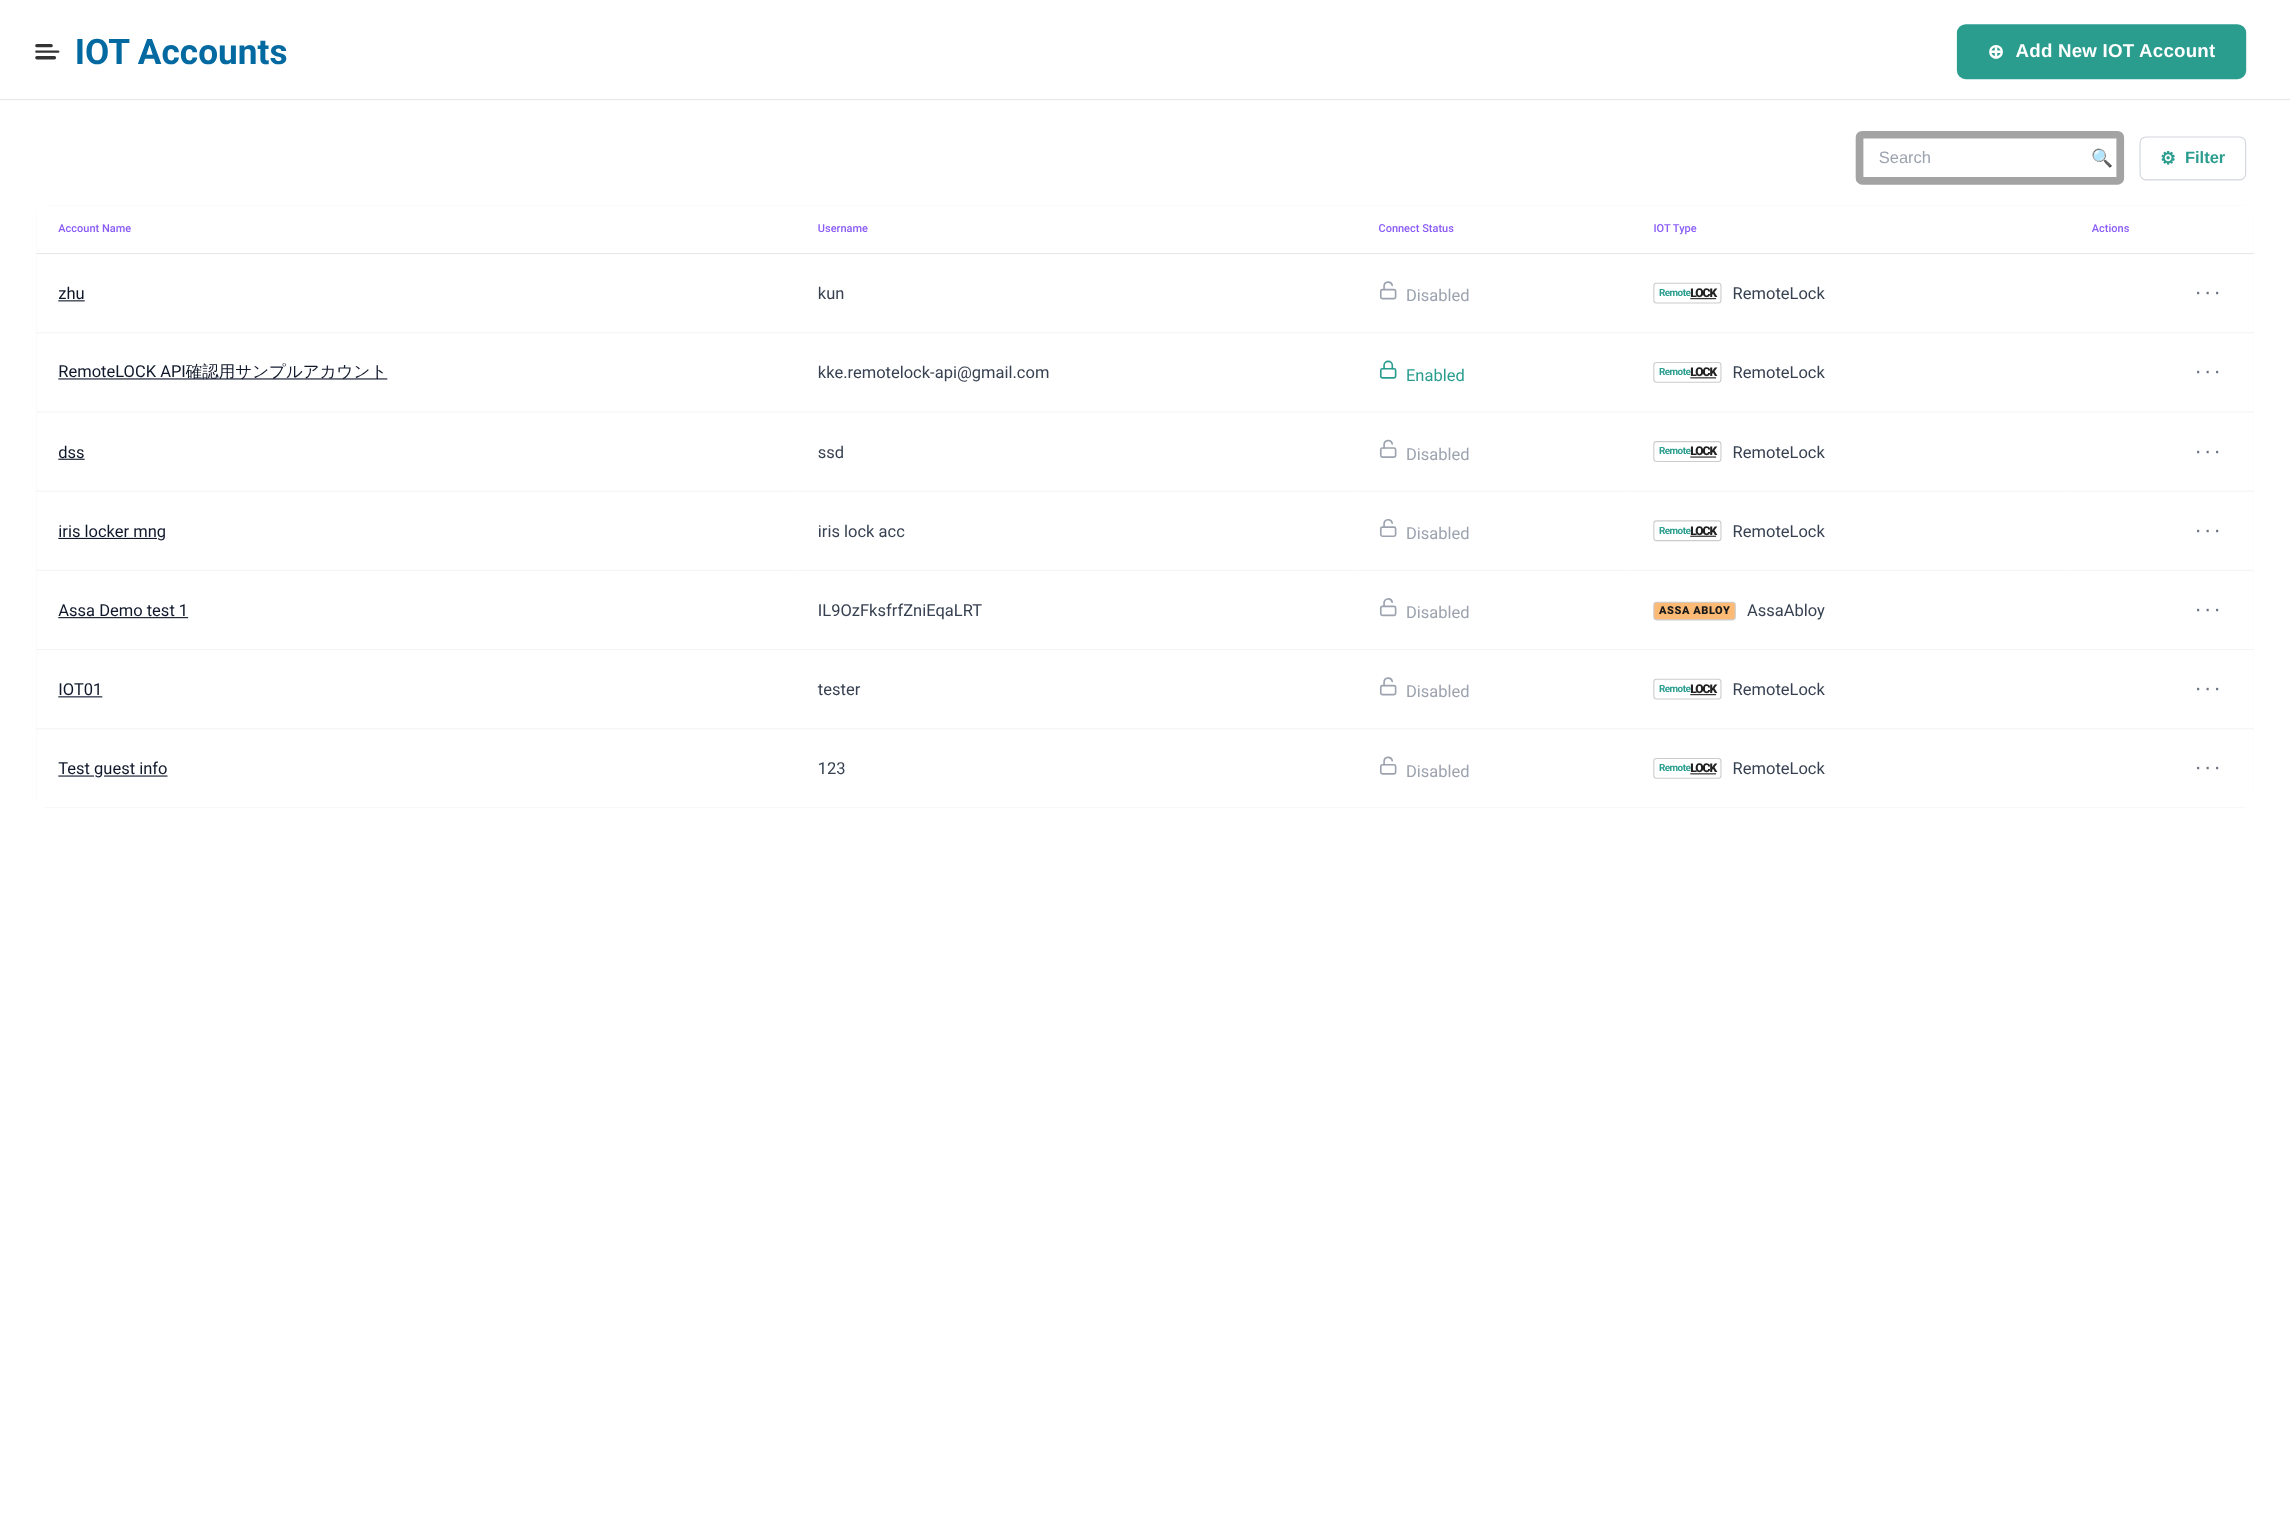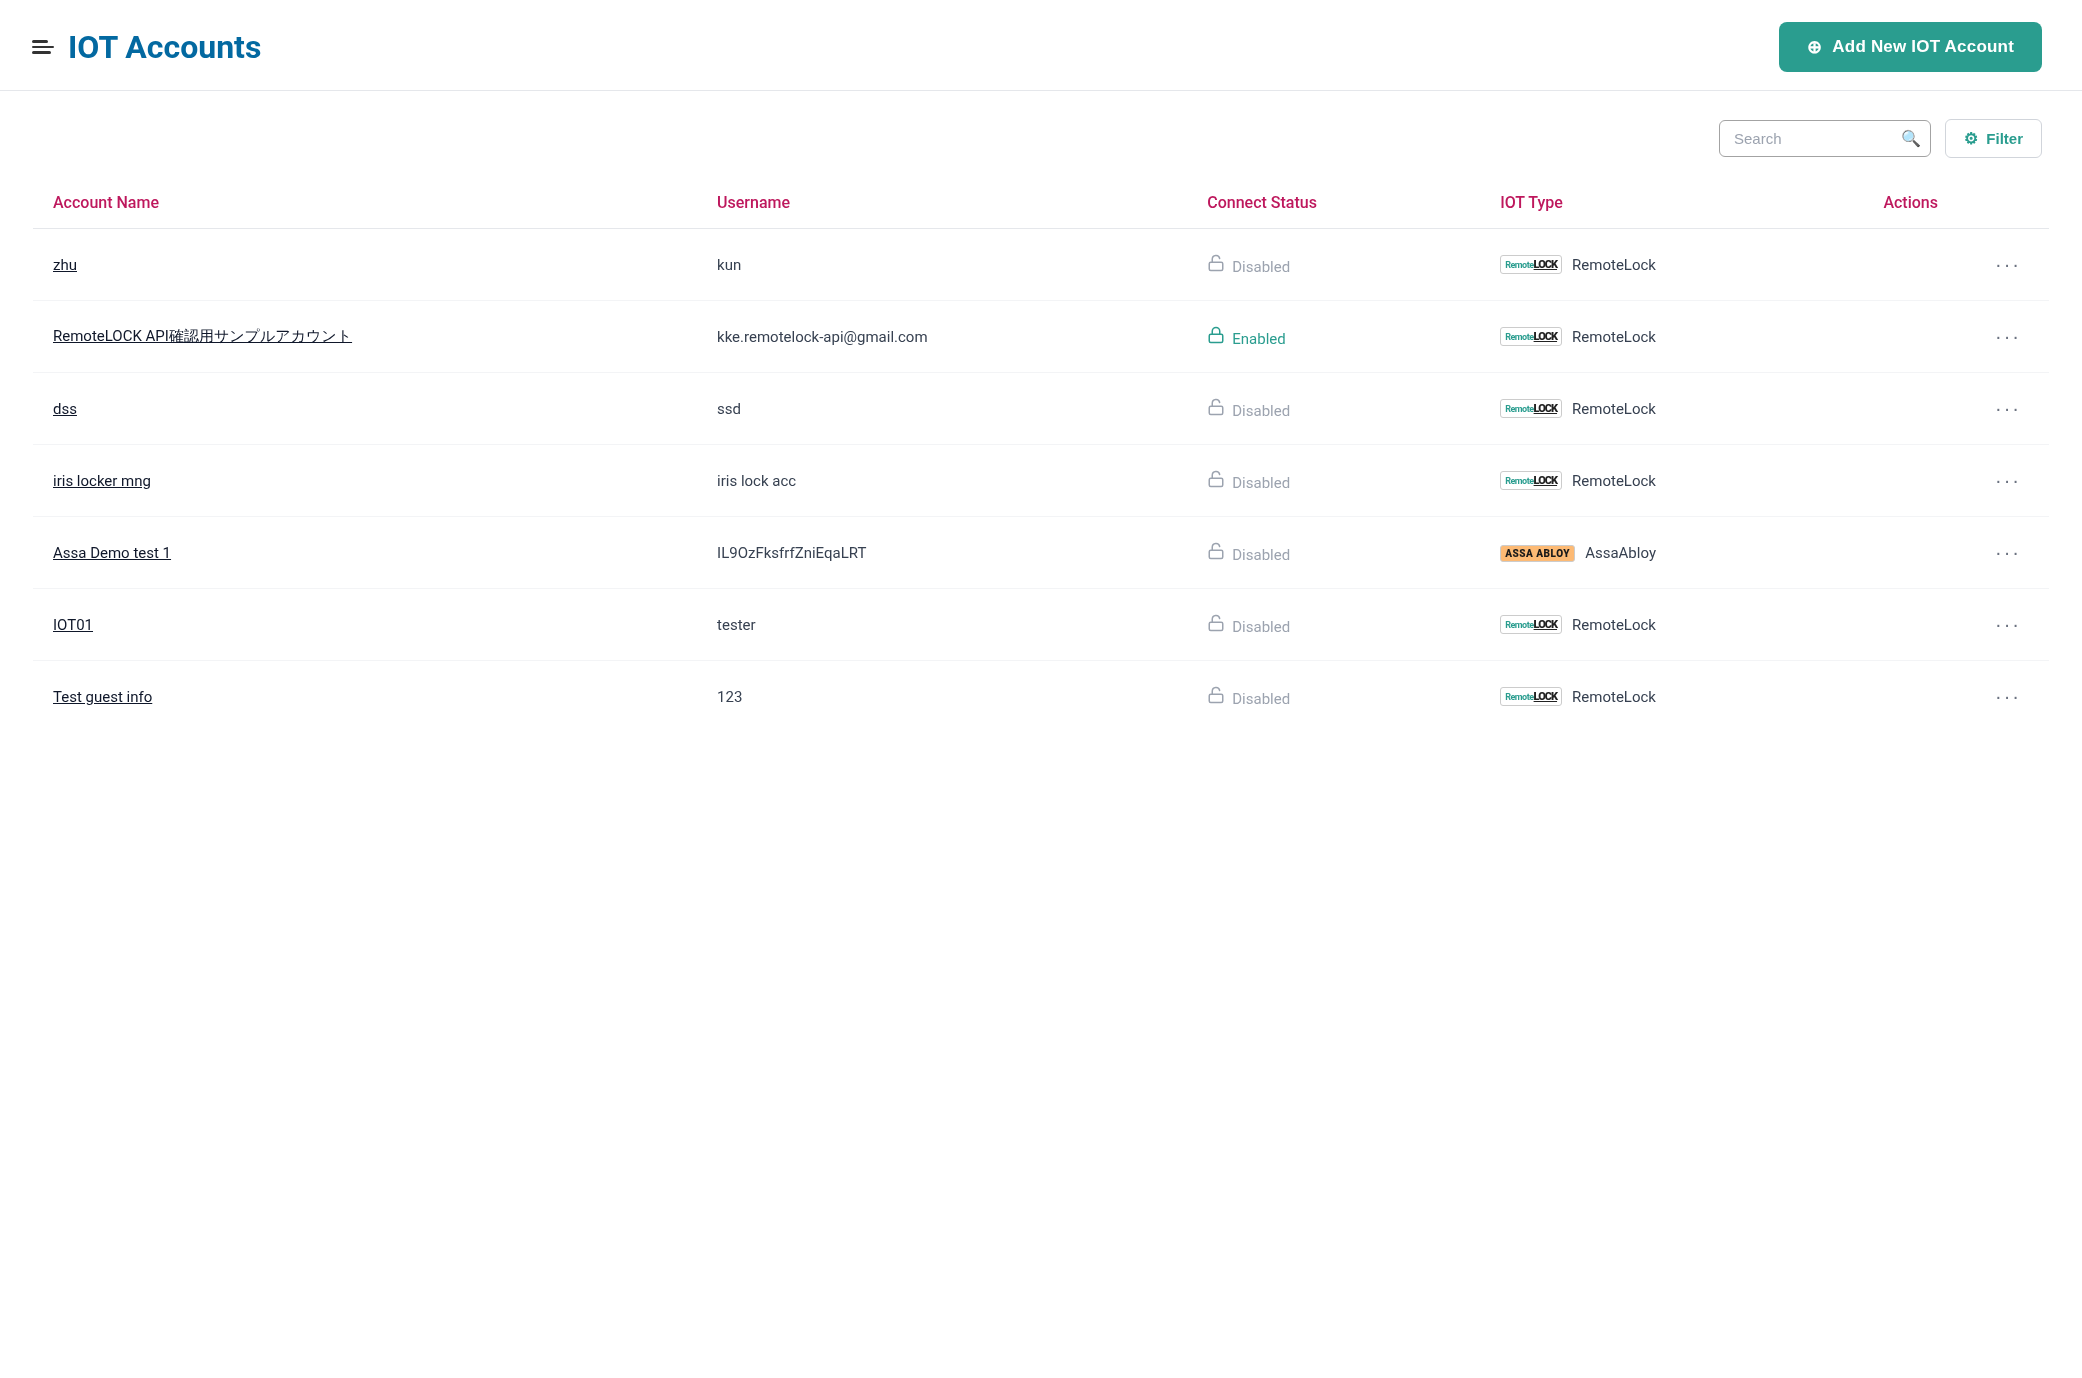--- a/index.html
+++ b/index.html
@@ -69,26 +69,26 @@
       align-items: center;
       padding: 28px 40px 18px 40px;
       gap: 14px;
     }
     .search-wrapper {
       position: relative;
       display: flex;
       align-items: center;
     }
     .search-input {
-      border: 1px solid #a3a3a3;
+      border: 7px solid #a3a3a3;
       border-radius: 6px;
       padding: 9px 38px 9px 14px;
       font-size: 15px;
       color: #6b7280;
-      width: 212px;
+      width: 244px;
       outline: none;
       background: #fff;
     }
     .search-input::placeholder { color: #9ca3af; }
     .search-icon {
       position: absolute;
       right: 10px;
       color: #9ca3af;
       font-size: 16px;
       pointer-events: none;
@@ -119,23 +119,23 @@
       border: 1px solid #e5e7eb;
       border-radius: 10px;
       overflow: hidden;
     }
     thead tr {
       background: #fff;
     }
     th {
       text-align: left;
       padding: 16px 20px;
-      font-size: 16px;
+      font-size: 10px;
       font-weight: 500;
-      color: #be185d;
+      color: #8b5cf6;
       border-bottom: 1px solid #e5e7eb;
     }
     td {
       padding: 20px 20px;
       font-size: 15px;
       color: #374151;
       border-bottom: 1px solid #f3f4f6;
       vertical-align: middle;
     }
     tr:last-child td {

